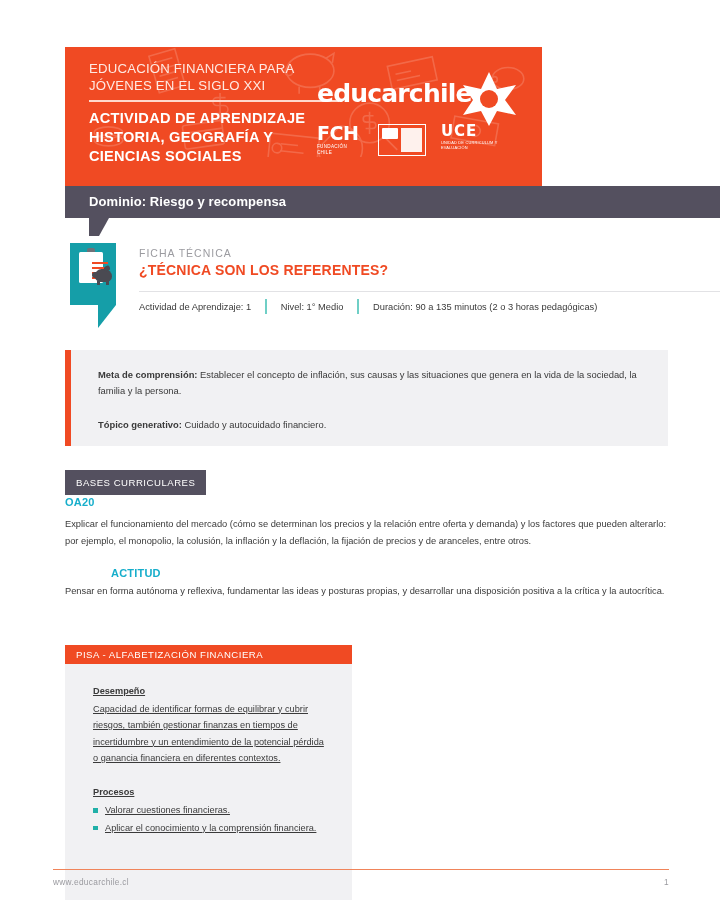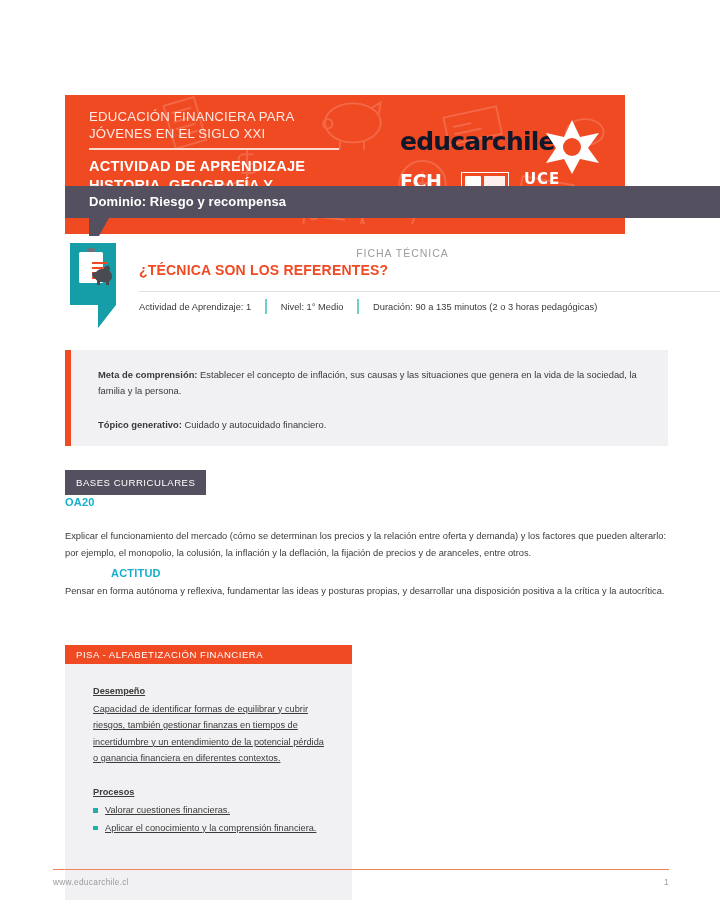--- a/index.html
+++ b/index.html
@@ -8,24 +8,23 @@
     background:#ffffff;
     font-family:"Liberation Sans", sans-serif;
     color:#3a3a3a;
     overflow:hidden;
     position:relative;
   }
   .page{position:absolute;inset:0;}
 
   
   .hdr{
-    position:absolute;left:65px;top:47px;width:560px;height:139px;
+    position:absolute;left:65px;top:47px;width:477px;height:139px;
     background:#F04A23;
     overflow:hidden;
-    margin-top:48px;
   }
   .hdr-watermark{
     position:absolute;inset:0;opacity:.17;pointer-events:none;
   }
   .hdr-inner{position:absolute;inset:0;}
   .hdr-left{
     position:absolute;left:24px;top:14px;width:300px;
   }
   .hdr-sub{
     color:#ffe9e2;font-size:13.2px;line-height:16.5px;
@@ -35,21 +34,21 @@
     width:250px;height:1.5px;background:#ffd9cd;margin:6px 0 7px 0;
   }
   .hdr-title{
     color:#ffffff;font-size:14.6px;line-height:19px;font-weight:bold;
     letter-spacing:.25px;white-space:pre-line;
   }
   
   .logo-zone{position:absolute;right:18px;top:22px;width:215px;height:106px;}
   .logo-educarchile{
     position:absolute;left:8px;top:10px;
-    color:#0f172a;font-size:25px;font-weight:bold;letter-spacing:-.8px;
+    color:#ffffff;font-size:25px;font-weight:bold;letter-spacing:-.8px;
     font-family:"DejaVu Sans", sans-serif;
   }
   .logo-star{position:absolute;left:152px;top:2px;}
   .logo-row{position:absolute;left:8px;top:55px;display:flex;align-items:flex-start;gap:15px;}
   .fch{color:#fff;}
   .fch-big{font-size:19px;font-weight:bold;letter-spacing:-.5px;line-height:19px;font-family:"DejaVu Sans",sans-serif;}
   .fch-small{font-size:4.6px;letter-spacing:.3px;line-height:6px;margin-top:1px;}
   .minlogo{width:47px;height:30px;border:1.4px solid #fff;position:relative;}
   .minlogo:before{content:"";position:absolute;left:3px;top:3px;width:16px;height:11px;background:#fff;border-radius:1px;}
   .minlogo:after{content:"";position:absolute;left:22px;top:3px;width:21px;height:24px;background:#fff;opacity:.92;}
@@ -90,21 +89,21 @@
   .clip-line{position:absolute;left:13px;width:16px;height:1.6px;background:#F04A23;}
   .pig{
     position:absolute;left:25px;top:26px;width:17px;height:13px;background:#4a4a52;border-radius:7px 8px 6px 6px;
   }
   .pig:before{content:"";position:absolute;left:-3px;top:3px;width:6px;height:6px;background:#4a4a52;border-radius:50%;}
   .pig:after{content:"";position:absolute;left:9px;top:-3px;width:6px;height:5px;background:#4a4a52;
     transform:rotate(-25deg);border-radius:2px;}
   .pig-leg{position:absolute;top:12px;width:3.2px;height:4px;background:#4a4a52;}
 
   .ficha-body{position:absolute;left:74px;top:4px;width:527px;}
-  .ficha-label{color:#9b9ba0;font-size:10.5px;letter-spacing:1px;text-align:center;}
+  .ficha-label{color:#9b9ba0;font-size:10.5px;letter-spacing:1px;}
   .ficha-title{color:#F04A23;font-size:14px;font-weight:bold;letter-spacing:.2px;margin-top:3px;}
   .ficha-meta-line{position:absolute;left:74px;top:48px;width:594px;height:1px;background:#e2e2e5;}
   .ficha-meta{
     position:absolute;left:74px;top:56px;display:flex;align-items:center;
     font-size:9.3px;color:#3a3a3a;
   }
   .ficha-meta .cell{padding:0 14px;}
   .ficha-meta .cell:first-child{padding-left:0;}
   .ficha-meta b{font-weight:normal;}
   .vsep{width:1.6px;height:15px;background:#6FCFC6;}
@@ -121,21 +120,21 @@
 
   
   .bases-tag{
     position:absolute;left:65px;top:470px;height:25px;background:#54505F;
     display:inline-flex;align-items:center;padding:0 11px;
   }
   .bases-tag span{color:#fff;font-size:9.6px;letter-spacing:.5px;}
 
   .oa-wrap{position:absolute;left:65px;top:496px;width:603px;}
   .oa-head{color:#16AECB;font-size:11px;font-weight:bold;letter-spacing:.2px;}
-  .oa-text{font-size:9.3px;line-height:17px;margin-top:20px;color:#3a3a3a;}
+  .oa-text{font-size:9.3px;line-height:17px;margin-top:8px;color:#3a3a3a;}
 
   .act-wrap{position:absolute;left:65px;top:567px;width:603px;}
   .act-head{color:#16AECB;font-size:11px;font-weight:bold;letter-spacing:.2px;margin-left:46px;}
   .act-text{font-size:9.3px;line-height:17px;margin-top:4px;color:#3a3a3a;}
 
   
   .panel{position:absolute;top:645px;width:287px;}
   .panel.left{left:65px;}
   .panel.right{left:381px;}
   .panel-head{

